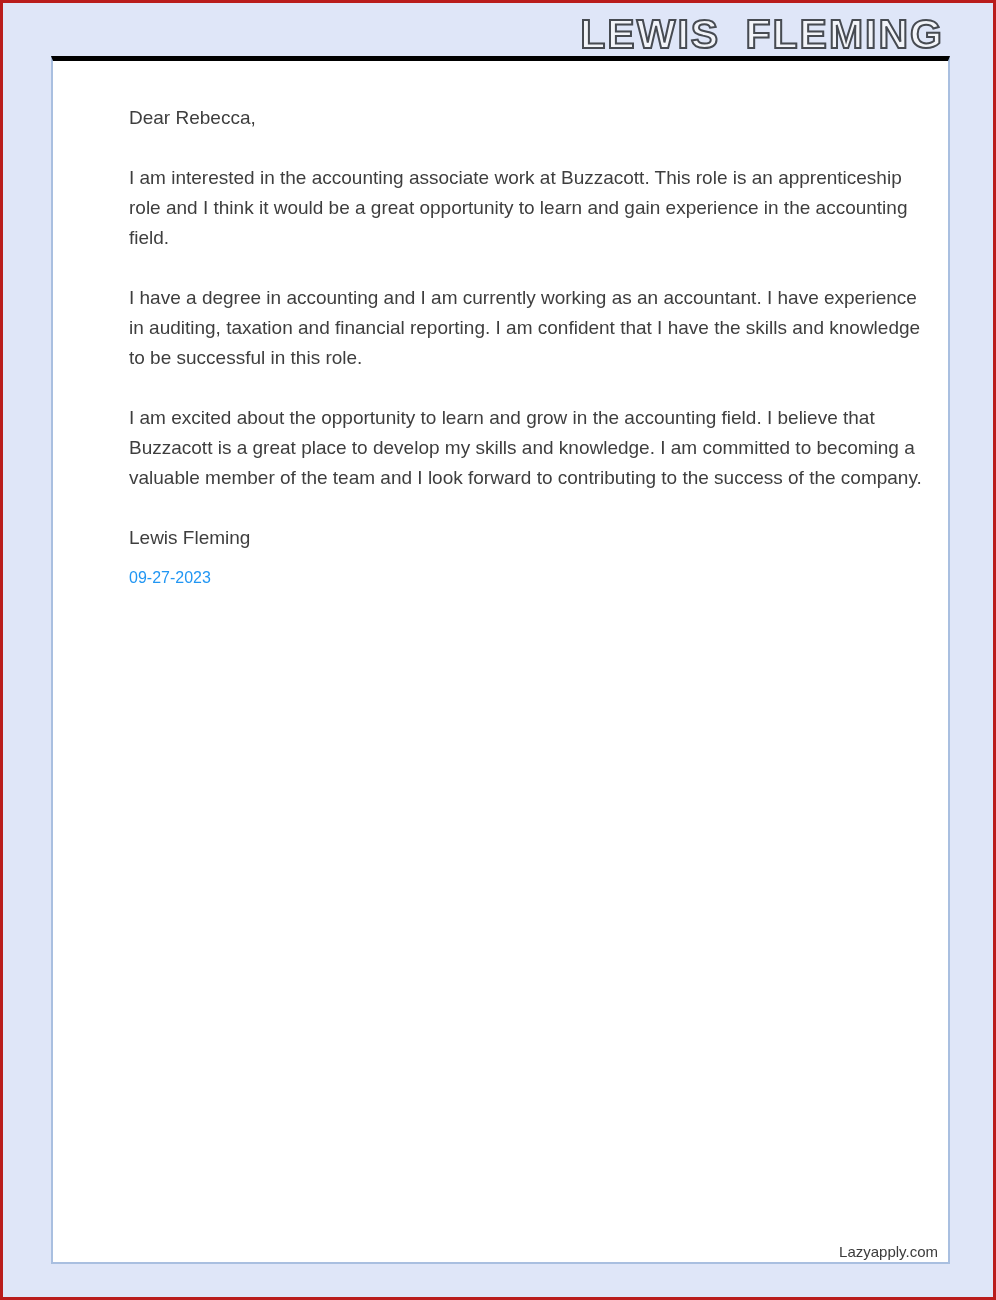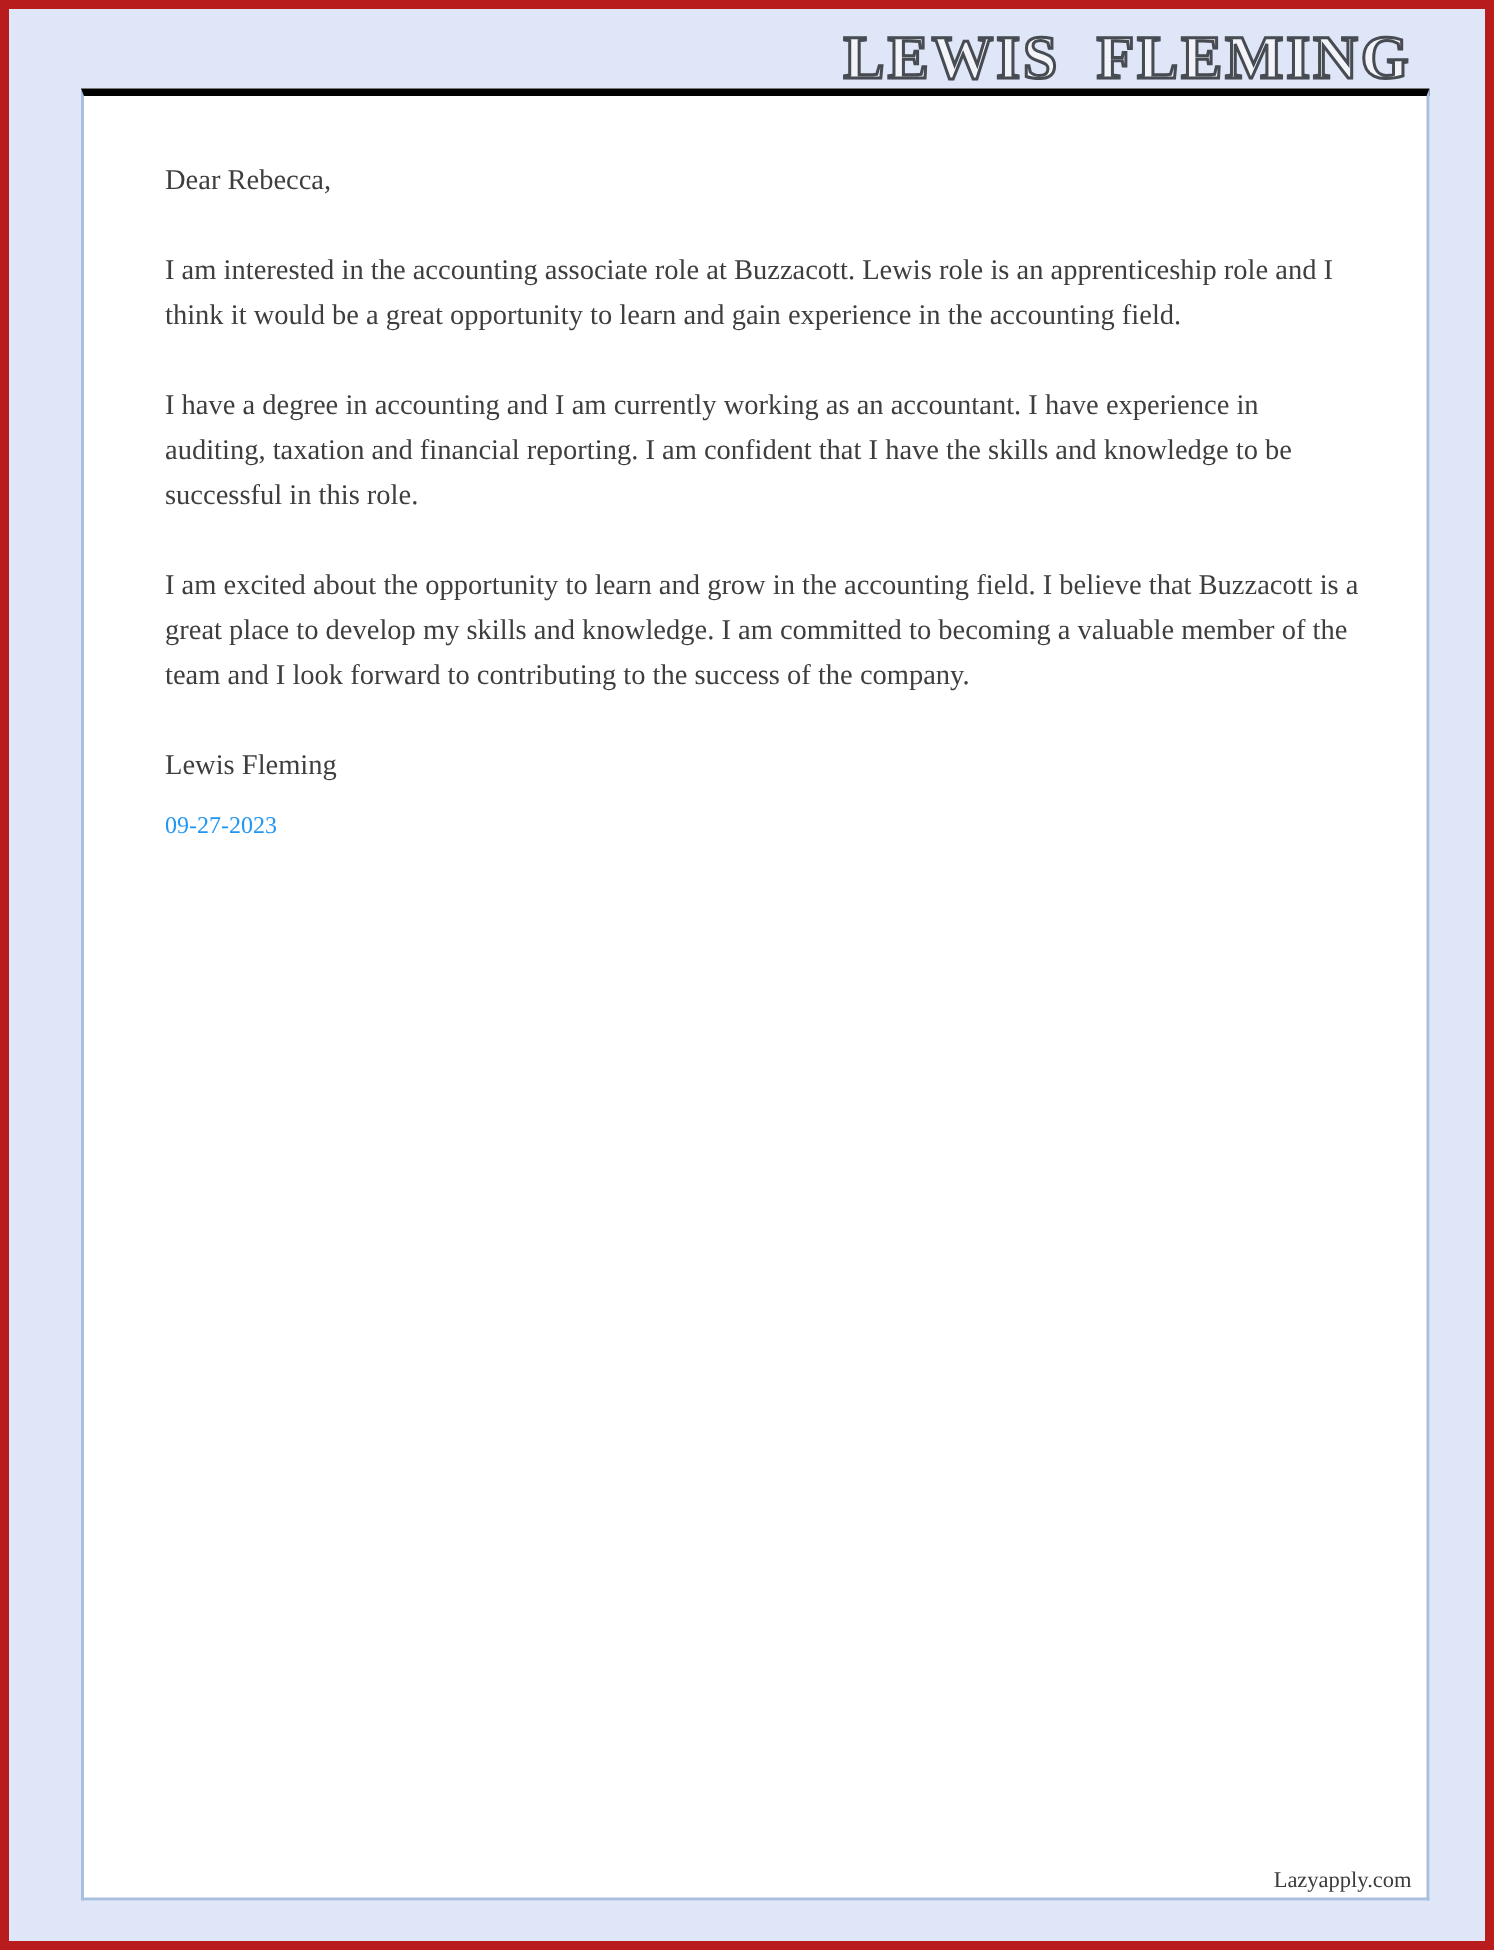--- a/index.html
+++ b/index.html
@@ -5,23 +5,23 @@
   html, body {
     margin: 0;
     padding: 0;
     background: #000;
   }
   .frame {
     position: relative;
     width: 996px;
     height: 1300px;
     box-sizing: border-box;
-    border: 6px solid #b91c1c;
+    border: 3px solid #b91c1c;
     background: #dfe6f8;
-    font-family: Liberation Serif, serif;
+    font-family: Liberation Sans, sans-serif;
     overflow: hidden;
   }
   .header-name {
     position: absolute;
     top: 8px;
     right: 49px;
     font-size: 41px;
     font-weight: 600;
     letter-spacing: 2px;
     word-spacing: 12px;
@@ -37,21 +37,21 @@
     width: 899px;
     height: 1208px;
     box-sizing: border-box;
     background: #ffffff;
     border-top: 5px solid #000000;
     border-left: 2px solid #a9bfe0;
     border-right: 2px solid #a9bfe0;
     border-bottom: 2px solid #a9bfe0;
   }
   .content {
-    padding: 42px 51px 0 54px;
+    padding: 42px 51px 0 76px;
     width: 800px;
     box-sizing: content-box;
     font-size: 19px;
     line-height: 30px;
     color: #3e3e3e;
   }
   .content p {
     margin: 0 0 30px 0;
   }
   .salutation { margin-bottom: 30px; }
@@ -75,21 +75,21 @@
 
 <div class="frame">
 
   <div class="header-name">LEWIS FLEMING</div>
 
   <div class="page">
     <div class="content">
 
       <p class="salutation">Dear Rebecca,</p>
 
-      <p>I am interested in the accounting associate role at Buzzacott. Lewis role is an apprenticeship role and I think it would be a great opportunity to learn and gain experience in the accounting field.</p>
+      <p>I am interested in the accounting associate work at Buzzacott. This role is an apprenticeship role and I think it would be a great opportunity to learn and gain experience in the accounting field.</p>
 
       <p>I have a degree in accounting and I am currently working as an accountant. I have experience in auditing, taxation and financial reporting. I am confident that I have the skills and knowledge to be successful in this role.</p>
 
 
       <p>I am excited about the opportunity to learn and grow in the accounting field. I believe that Buzzacott is a great place to develop my skills and knowledge. I am committed to becoming a valuable member of the team and I look forward to contributing to the success of the company.</p>
 
 
       <p class="signature-name">Lewis Fleming</p>
 
       <p class="letter-date">09-27-2023</p>

